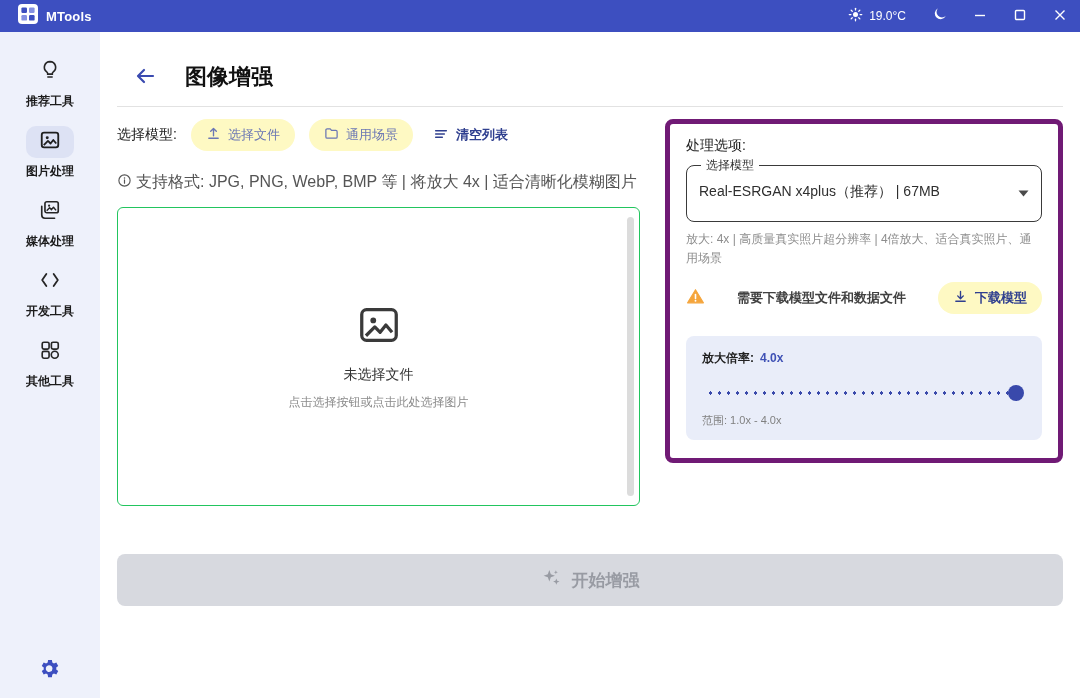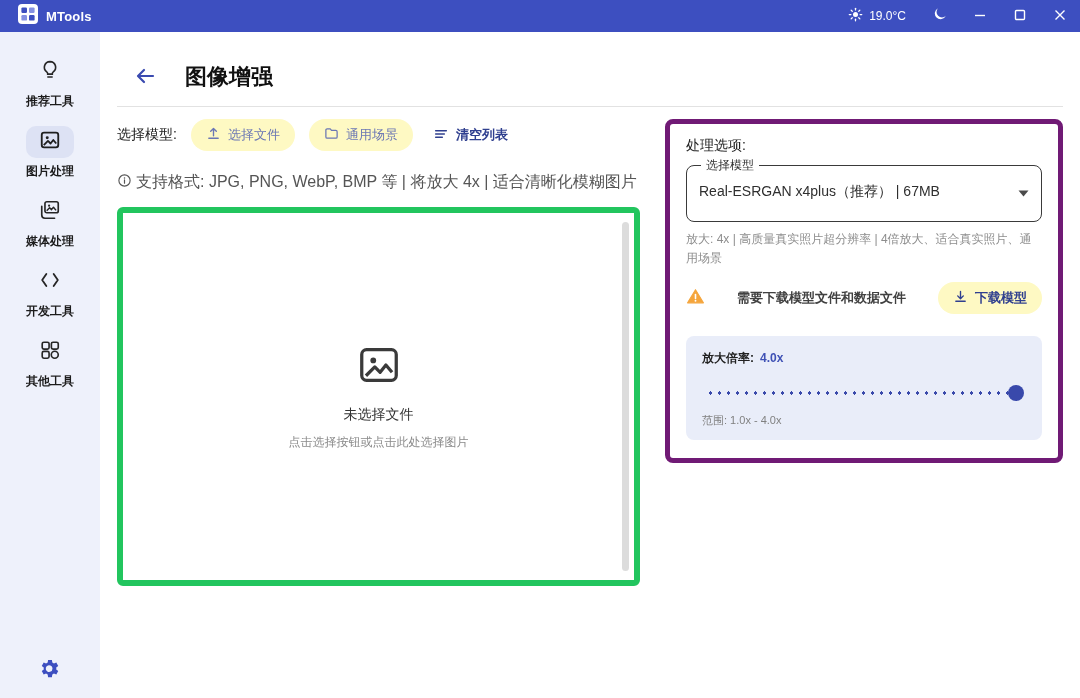--- a/index.html
+++ b/index.html
@@ -36,21 +36,21 @@
   .content-row { display:flex; gap:25px; margin-top:12px; align-items:flex-start; }
   .left-col { flex:1; min-width:0; }
 
   .toolbar-row { display:flex; align-items:center; gap:14px; height:32px; }
   .toolbar-label { font-size:14px; color:#222; }
   .pill-btn { display:flex; align-items:center; gap:7px; background:#fef9c3; border:none; border-radius:16px; padding:7px 15px; font-size:13px; color:#6b77b4; cursor:pointer; font-family:inherit; }
   .flat-btn { display:flex; align-items:center; gap:7px; background:none; border:none; font-size:13px; font-weight:bold; color:#2f3f8f; cursor:pointer; font-family:inherit; padding:7px 6px; }
 
   .hint-row { display:flex; align-items:center; gap:4px; margin-top:21px; font-size:16px; color:#555; }
 
-  .dropzone { margin-top:14px; border:6px solid #22c55e; border-radius:6px; height:379px; position:relative; display:flex; flex-direction:column; align-items:center; justify-content:center; cursor:pointer; background:#fff; }
+  .dropzone { margin-top:14px; border:1px solid #22c55e; border-radius:6px; height:299px; position:relative; display:flex; flex-direction:column; align-items:center; justify-content:center; cursor:pointer; background:#fff; }
   .dz-scrollbar { position:absolute; right:5px; top:9px; bottom:9px; width:7px; background:#dcdcdc; border-radius:4px; cursor:pointer; }
   .dz-title { margin-top:14px; font-size:14px; color:#333; }
   .dz-sub { margin-top:10px; font-size:12px; color:#8a8a8a;font-family:Liberation Mono, monospace; }
 
   
   .options-panel { width:398px; flex-shrink:0; border:5px solid #701a75; border-radius:8px; padding:13px 16px 18px 16px; background:#fff; }
   .panel-title { font-size:14px; color:#222; }
   .model-fieldset { margin-top:2px; border:1.5px solid #3a3a3a; border-radius:8px; padding:6px 12px 20px 12px; }
   .model-fieldset legend { font-size:12px; color:#333; padding:0 5px; margin-left:2px; }
   .model-select { display:flex; align-items:center; justify-content:space-between; cursor:pointer; padding-top:3px; }
@@ -321,15 +321,25 @@
             </div>
             <div class="slider">
               <div class="slider-track"></div>
               <div class="slider-handle"></div>
             </div>
             <div class="scale-range">范围: 1.0x - 4.0x</div>
           </div>
         </div>
       </div>
 
+      <button class="start-btn" disabled="">
+        <span>
+          <svg viewBox="0 0 24 24" width="21" height="21">
+              <path d="M9.5 3.5l1.7 4.8 4.8 1.7-4.8 1.7-1.7 4.8-1.7-4.8L3 10l4.8-1.7z" fill="#989ba3"></path>
+              <path d="M17.5 13l1 2.7 2.7 1-2.7 1-1 2.7-1-2.7-2.7-1 2.7-1z" fill="#989ba3"></path>
+              <path d="M17 3.8l.6 1.7 1.7.6-1.7.6-.6 1.7-.6-1.7-1.7-.6 1.7-.6z" fill="#989ba3"></path>
+            </svg>
+        </span>
+        <span>开始增强</span>
+      </button>
     </main>
   </div>
 </div>
 
 </body></html>

